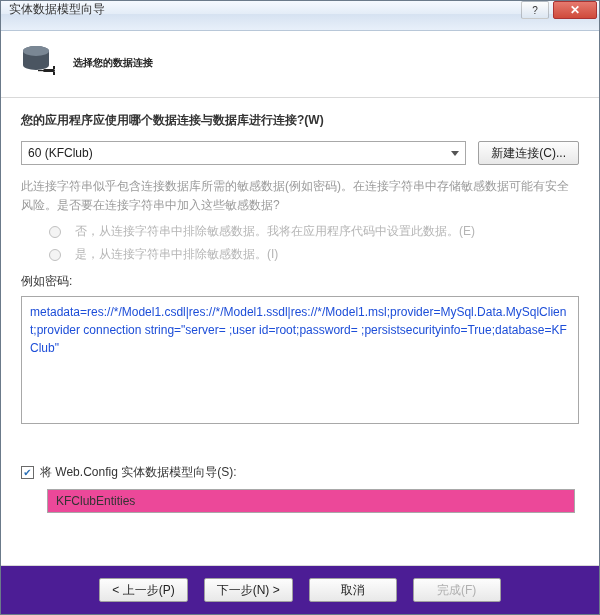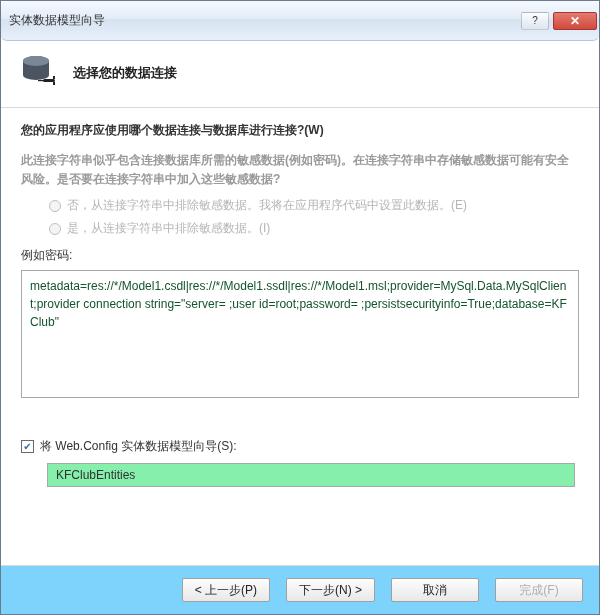--- a/index.html
+++ b/index.html
@@ -14,28 +14,26 @@
   }
   .window {
     background: #fff;
     width: 600px;
     height: 615px;
     border: 1px solid #6b7a8a;
     display: flex;
     flex-direction: column;
   }
   .titlebar {
-    height: 40px;
+    height: 30px;
     background: linear-gradient(to bottom, #f5f9fe 0%, #e3ecf7 45%, #d6e2f1 46%, #e8f0fa 100%);
     display: flex;
-    align-items: center;
     padding: 0 2px 0 8px;
     border-bottom: 1px solid #b8c7d8;
     position: relative;
-    border-radius: 6px;
   }
   .titlebar-title {
     color: #333;
     flex: 1;
   }
   .win-btns { display: flex; gap: 4px; }
   .win-btn {
     width: 28px;
     height: 18px;
     border: 1px solid rgba(0,0,0,0.2);
@@ -56,21 +54,21 @@
     font-size: 12px;
   }
   .header-band {
     display: flex;
     align-items: center;
     padding: 12px 18px 14px 18px;
     border-bottom: 1px solid #d9d9d9;
     gap: 14px;
   }
   .db-icon svg { display: block; }
-  .header-text { font-weight: bold; color: #222; font-size: 13px; }
+  .header-text { font-weight: bold; color: #222; font-size: 10px; }
   .content {
     flex: 1;
     padding: 14px 20px 0 20px;
     color: #333;
     overflow: hidden;
   }
   .q-label { font-weight: bold; margin-bottom: 12px; font-size: 12px; }
   .row-conn { display: flex; gap: 12px; align-items: center; margin-bottom: 12px; }
   .combo {
     flex: 1;
@@ -95,34 +93,34 @@
     padding: 0 12px;
     background: linear-gradient(to bottom,#fdfdfd,#e8e8e8);
     border: 1px solid #a0a0a0;
     border-radius: 2px;
     display: inline-flex;
     align-items: center;
     justify-content: center;
     color: #222;
     cursor: default;
   }
-  .gray-note { color: #9a9a9a; line-height: 1.6; margin-bottom: 8px; font-weight: bold; }
+  .gray-note { color: #9a9a9a; line-height: 1.6; margin-bottom: 8px; }
   .radio-group { padding-left: 28px; margin-bottom: 10px; }
-  .radio-row { display: flex; align-items: center; gap: 6px; color: #b5b5b5; margin: 6px 0; }
+  .radio-row { display: flex; align-items: center; gap: 14px; color: #b5b5b5; margin: 6px 0; }
   .radio-circle {
     width: 12px; height: 12px; border-radius: 50%;
     border: 1px solid #c0c0c0; background: #f4f4f4;
   }
   .sec-label { color: #333; margin: 4px 0 6px 0; }
   .connstr-box {
     width: 100%;
     height: 128px;
     border: 1px solid #a8a8a8;
     padding: 6px 8px;
-    color: #14532d;
+    color: #1d4ed8;
     background: #fff;
     line-height: 1.5;
     overflow-y: auto;
     position: relative;
     white-space: normal;
     word-break: break-all;
   }
   .save-row { display: flex; align-items: center; gap: 6px; margin-top: 40px; }
   .chk {
     width: 13px; height: 13px;
@@ -132,30 +130,30 @@
     font-size: 10px; color: #2a6fb5; line-height: 1;
   }
   .savename-input {
     margin: 8px 0 0 26px;
     width: 528px;
     height: 24px;
     border: 1px solid #a8a8a8;
     padding: 0 8px;
     display: flex;
     align-items: center;
-    background: #86efac;
+    background: #ec4899;
     color: #333;
   }
   .footer {
     border-top: 1px solid #d9d9d9;
     padding: 12px 16px;
     display: flex;
-    justify-content: flex-end;
+    justify-content: center;
     gap: 16px;
-    background: #7dd3fc;
+    background: #4c1d95;
   }
   .footer .btn { min-width: 88px; }
   .footer .btn.disabled { color: #b0b0b0; }
 </style>
 </head>
 <body>
 
 <div class="window">
 
   <div class="titlebar">
@@ -178,20 +176,27 @@
         <rect x="34" y="29" width="2" height="3" fill="#222"></rect>
       </svg>
     </span>
     <span class="header-text">选择您的数据连接</span>
   </div>
 
   <div class="content">
 
     <div class="q-label">您的应用程序应使用哪个数据连接与数据库进行连接?(W)</div>
 
+    <div class="row-conn">
+      <div class="combo">
+        <span class="combo-text">60             (KFClub)</span>
+        <span class="combo-arrow"></span>
+      </div>
+      <div class="btn">新建连接(C)...</div>
+    </div>
 
     <div class="gray-note">此连接字符串似乎包含连接数据库所需的敏感数据(例如密码)。在连接字符串中存储敏感数据可能有安全风险。是否要在连接字符串中加入这些敏感数据?</div>
 
     <div class="radio-group">
       <div class="radio-row">
         <span class="radio-circle"></span>
         <span>否，从连接字符串中排除敏感数据。我将在应用程序代码中设置此数据。(E)</span>
       </div>
       <div class="radio-row">
         <span class="radio-circle"></span>

